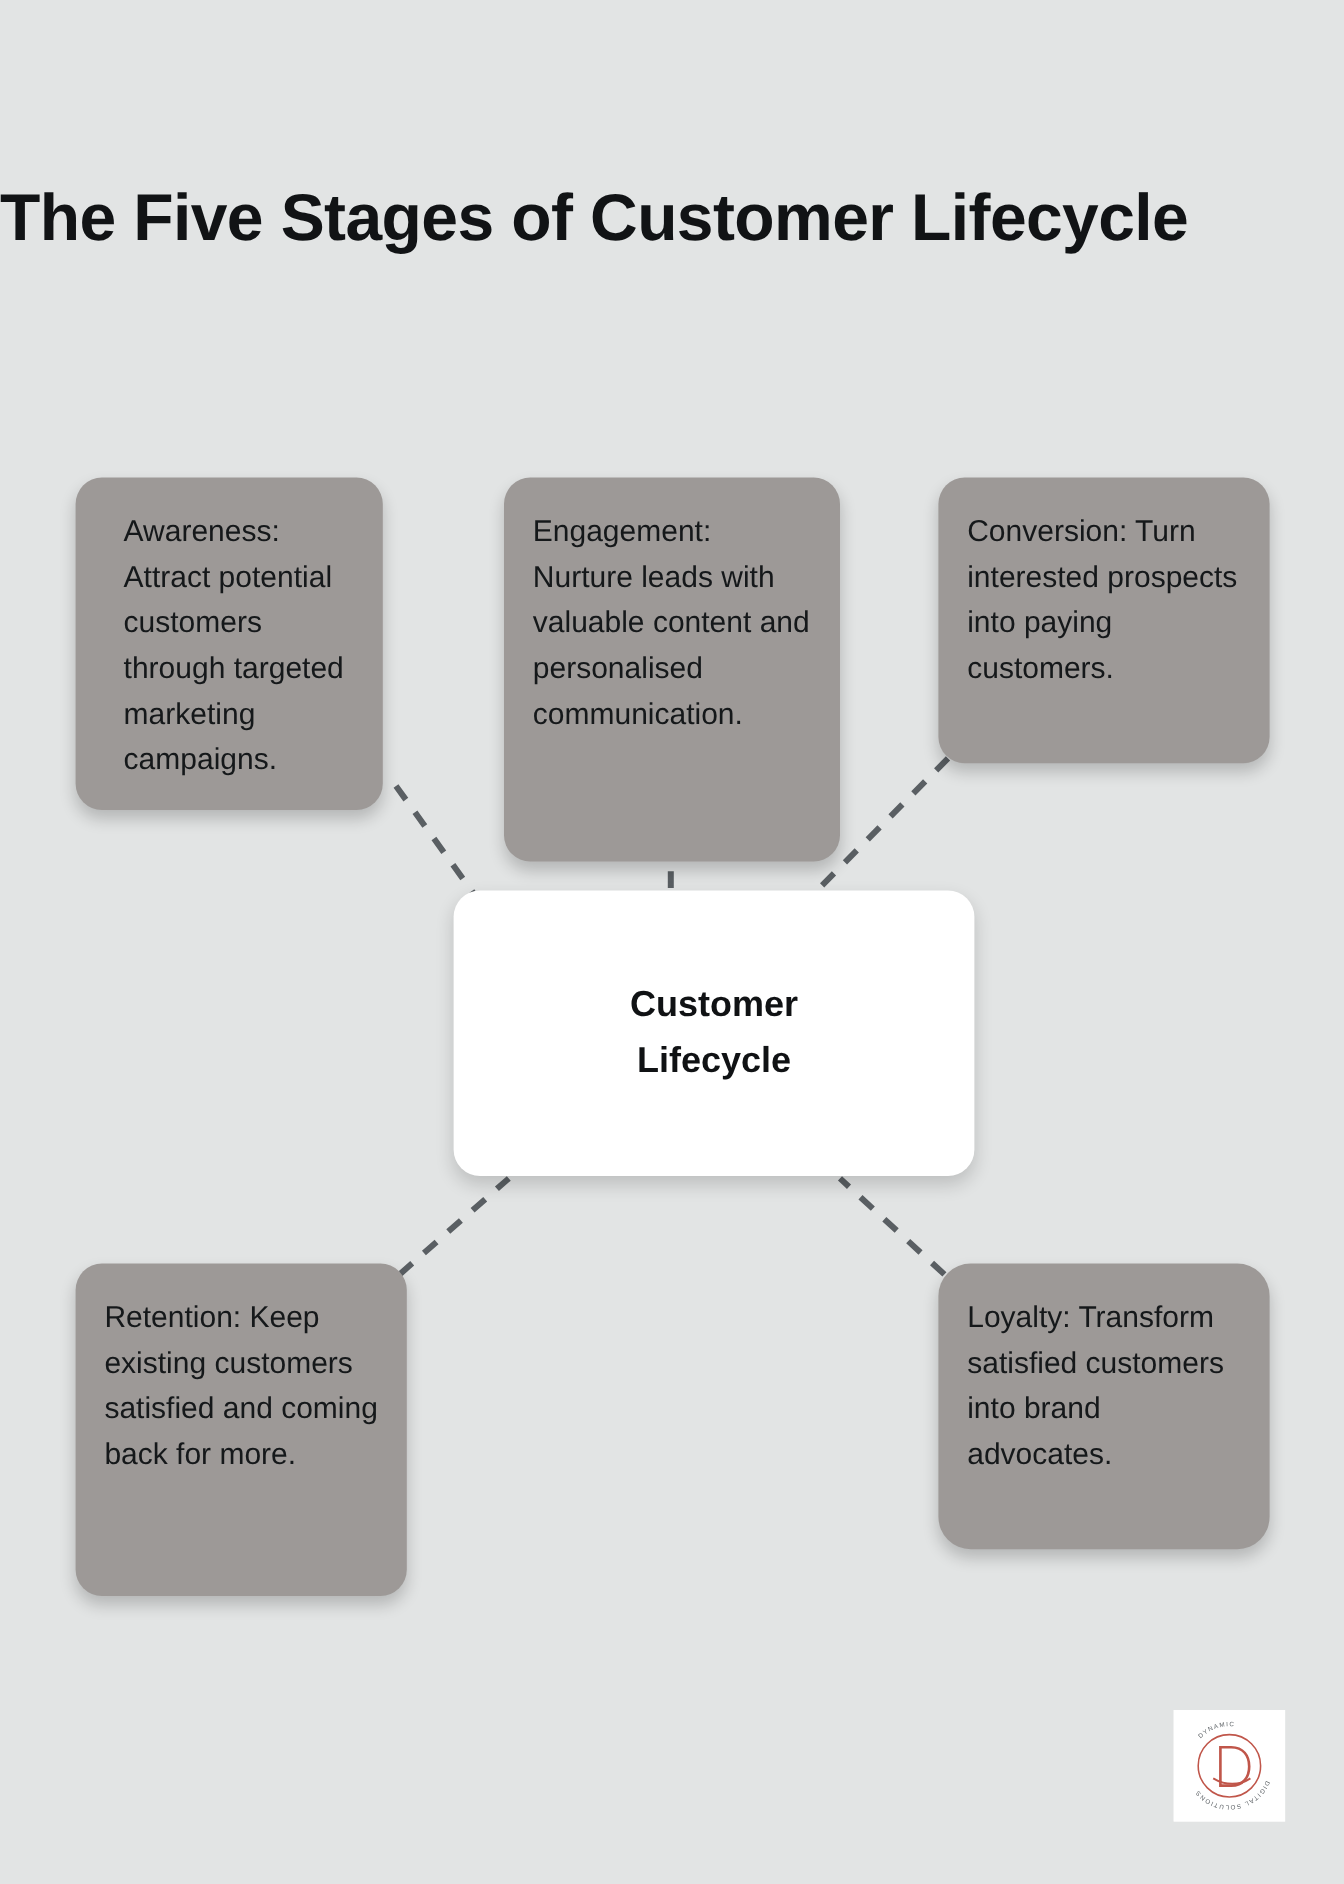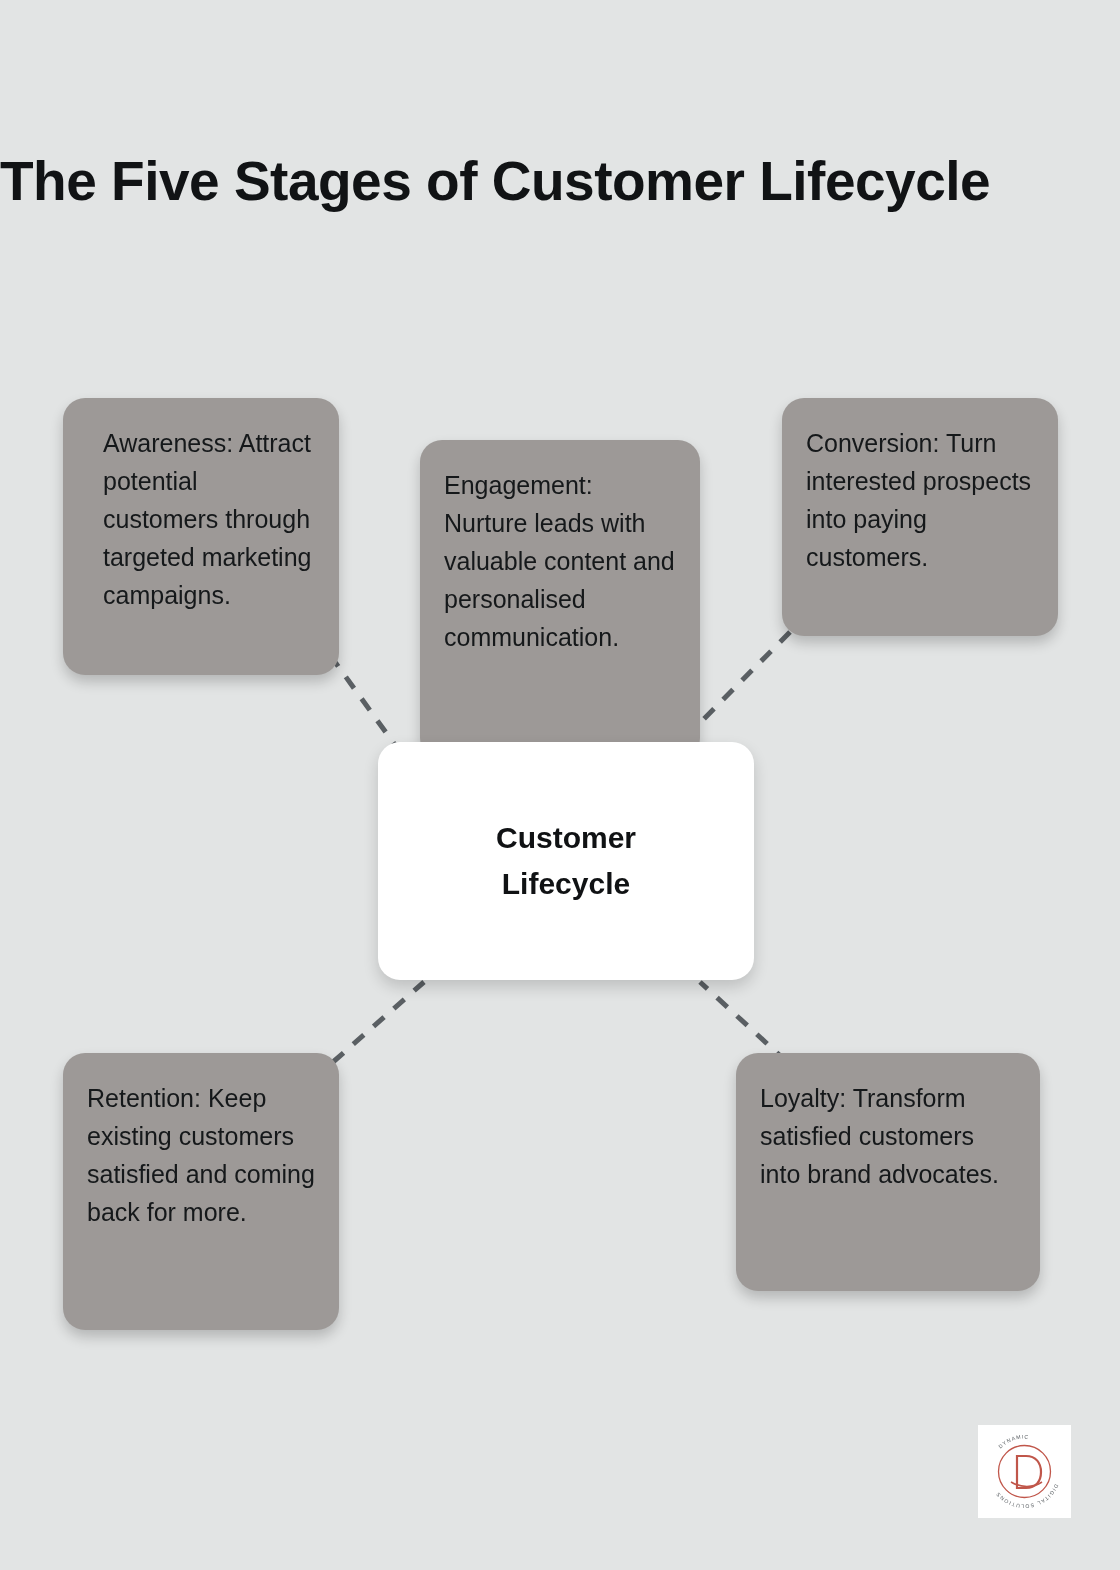--- a/index.html
+++ b/index.html
@@ -47,56 +47,56 @@
     box-sizing: border-box;
   }
 
   .node-text {
     display: block;
   }
 
   #node-awareness {
     left: 63px;
     top: 398px;
-    width: 276px;
+    width: 256px;
     height: 277px;
     padding-left: 40px;
   }
   #node-engagement {
     left: 420px;
     top: 398px;
     width: 280px;
     height: 320px;
-    margin-top: 42px;
   }
   #node-conversion {
     left: 782px;
     top: 398px;
     width: 276px;
     height: 238px;
   }
   #node-retention {
     left: 63px;
     top: 1053px;
     width: 276px;
     height: 277px;
     padding-left: 24px;
   }
   #node-loyalty {
-    left: 736px;
+    left: 782px;
     top: 1053px;
-    width: 304px;
+    width: 276px;
     height: 238px;
+    border-radius: 27px;
   }
 
   #node-center {
     position: absolute;
     left: 378px;
     top: 742px;
-    width: 376px;
+    width: 434px;
     height: 238px;
     background: #ffffff;
     border-radius: 22px;
     box-shadow: 0 7px 15px rgba(0,0,0,0.16);
     display: flex;
     align-items: center;
     justify-content: center;
     text-align: center;
     box-sizing: border-box;
   }

